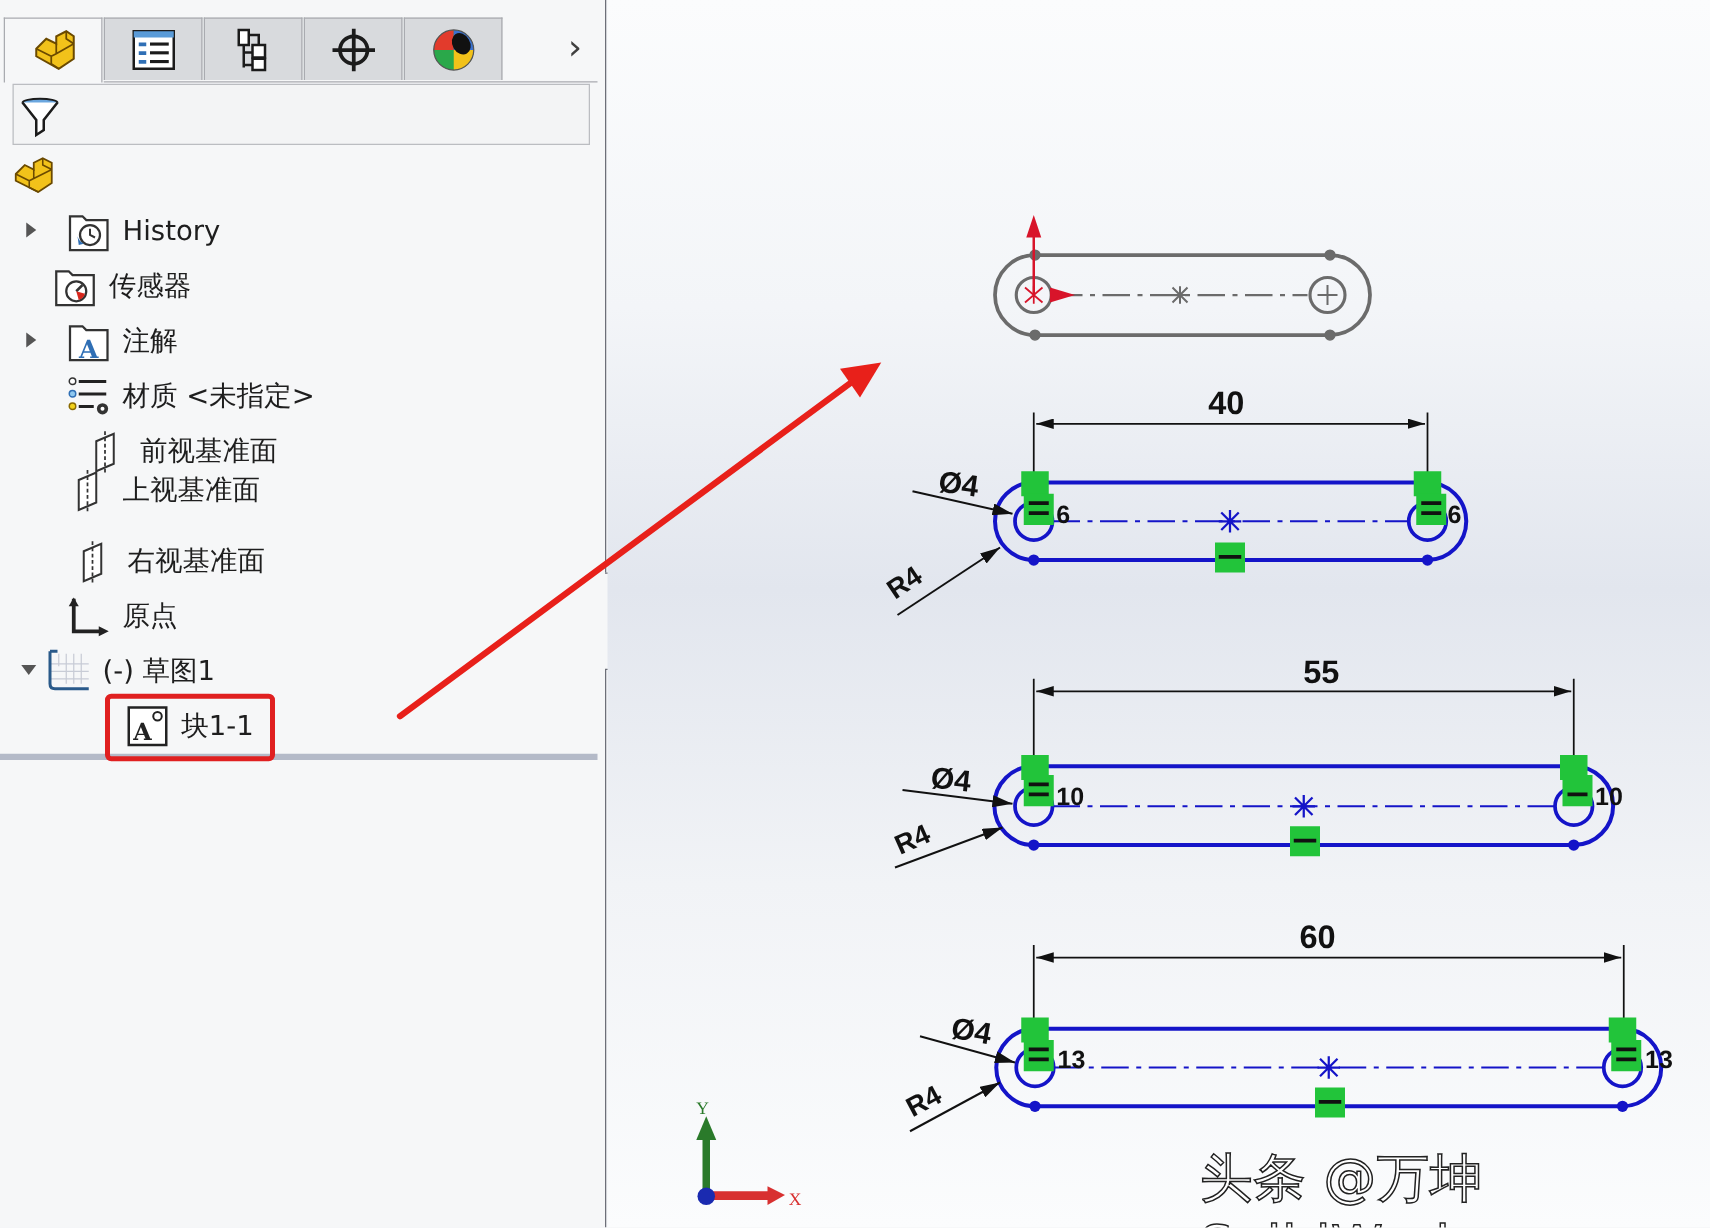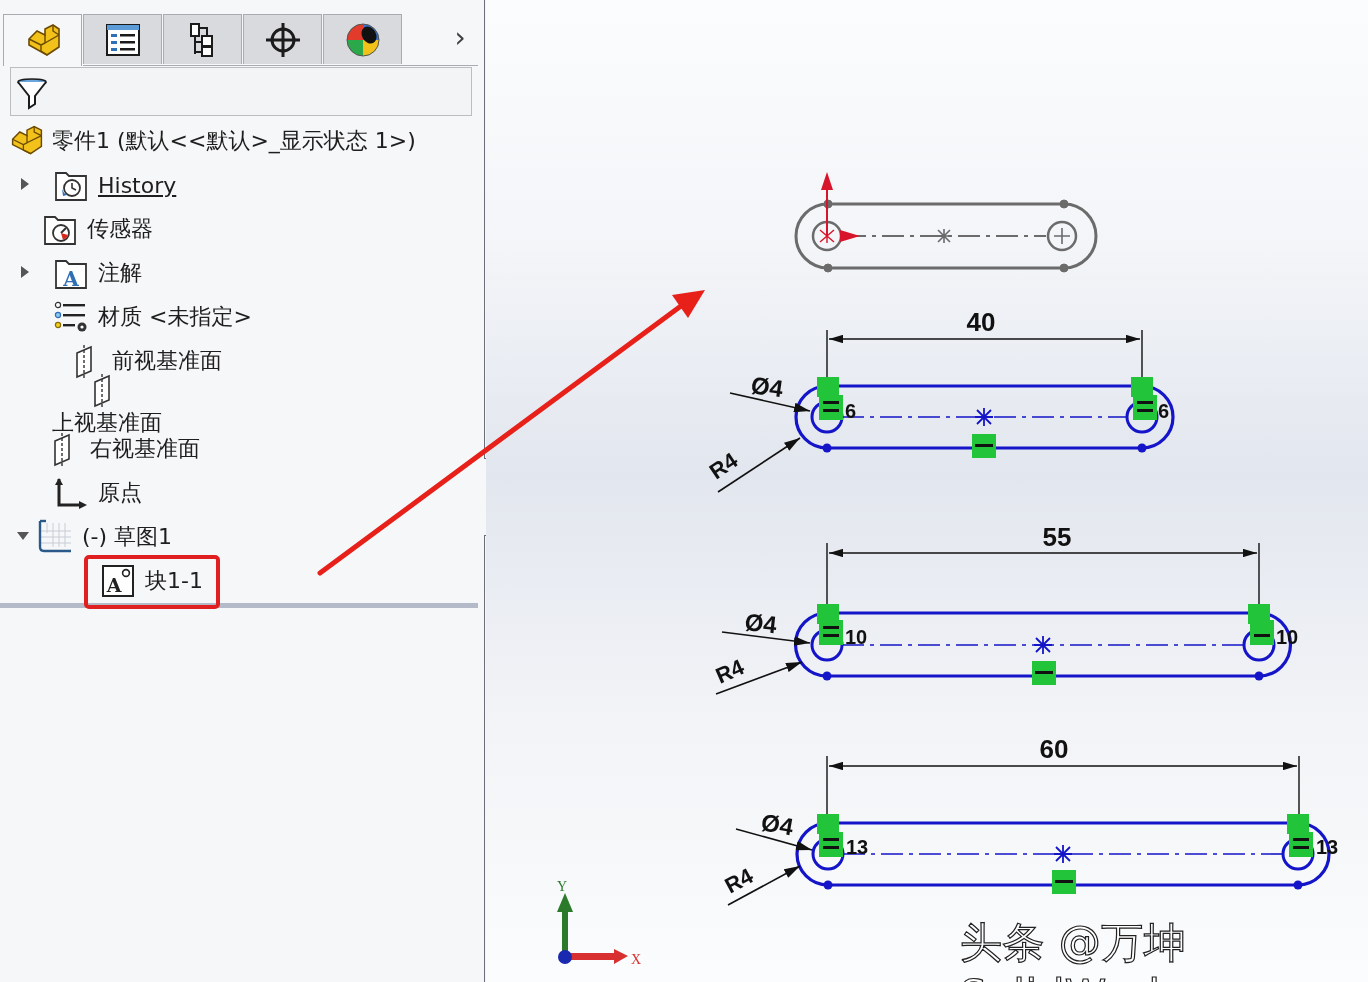--- a/index.html
+++ b/index.html
@@ -99,27 +99,26 @@
 
   <div class="tree">
 
     <div class="node" style="left:8px;top:3px;">
       <span class="ico" style="margin-right:6px;">
         <svg viewBox="0 0 40 40">
           <path d="M4 18 L12 10 L20 14 L20 8 L28 4 L36 8 L36 26 L24 34 L4 24 Z" fill="#f2c21a" stroke="#6b4a00" stroke-width="1.6"></path>
           <path d="M4 18 L16 24 L16 30 L24 34 M16 24 L20 22 L20 14 M20 22 L36 14 M28 4 L28 10 L36 14" fill="none" stroke="#6b4a00" stroke-width="1.4"></path>
         </svg>
       </span>
-      <span class="root-label">零件1  (默认&lt;&lt;默认&gt;_显示状态 1&gt;)</span>
     </div>
 
     <svg class="caret" style="left:18px;top:59px;" viewBox="0 0 14 14">
         <path d="M3 1 L11 7 L3 13 Z" fill="#555"></path>
       </svg>
-    <div class="node" style="left:52px;top:47px;text-decoration:underline;">
+    <div class="node" style="left:52px;top:47px;">
       <span class="ico">
         <svg viewBox="0 0 36 36">
           <path d="M3 6 L13 6 L16 9 L33 9 L33 33 L3 33 Z" fill="#fff" stroke="#333" stroke-width="1.8"></path>
           <circle cx="19" cy="21" r="8" fill="#fff" stroke="#333" stroke-width="1.8"></circle>
           <path d="M19 16 L19 21 L23 23" stroke="#333" stroke-width="1.6" fill="none"></path>
           <path d="M9 22 A10 10 0 0 0 14 28 L10 29 Z" fill="#2f6fb5"></path>
         </svg>
       </span>
       <span>History</span>
     </div>
@@ -167,30 +166,30 @@
 
     <div class="node" style="left:66px;top:223px;">
       <span class="ico">
         <svg viewBox="0 0 36 36">
           <path d="M10 10 L24 4 L24 28 L10 34 Z" fill="#fff" stroke="#333" stroke-width="1.6"></path>
           <path d="M17 2 L17 36" stroke="#333" stroke-width="1.4" stroke-dasharray="3 2"></path>
         </svg>
       </span>
       <span>前视基准面</span>
     </div>
-    <div class="node" style="left:52px;top:254px;flex-direction:column;">
+    <div class="node" style="left:52px;top:254px;">
       <span class="ico">
         <svg viewBox="0 0 36 36">
           <path d="M10 10 L24 4 L24 28 L10 34 Z" fill="#fff" stroke="#333" stroke-width="1.6"></path>
           <path d="M17 2 L17 36" stroke="#333" stroke-width="1.4" stroke-dasharray="3 2"></path>
         </svg>
       </span>
       <span>上视基准面</span>
     </div>
-    <div class="node" style="left:44px;top:311px;text-align:right;">
+    <div class="node" style="left:56px;top:311px;text-align:right;">
       <span class="ico">
         <svg viewBox="0 0 36 36">
           <path d="M10 10 L24 4 L24 28 L10 34 Z" fill="#fff" stroke="#333" stroke-width="1.6"></path>
           <path d="M17 2 L17 36" stroke="#333" stroke-width="1.4" stroke-dasharray="3 2"></path>
         </svg>
       </span>
       <span>右视基准面</span>
     </div>
 
     <div class="node" style="left:52px;top:355px;">

